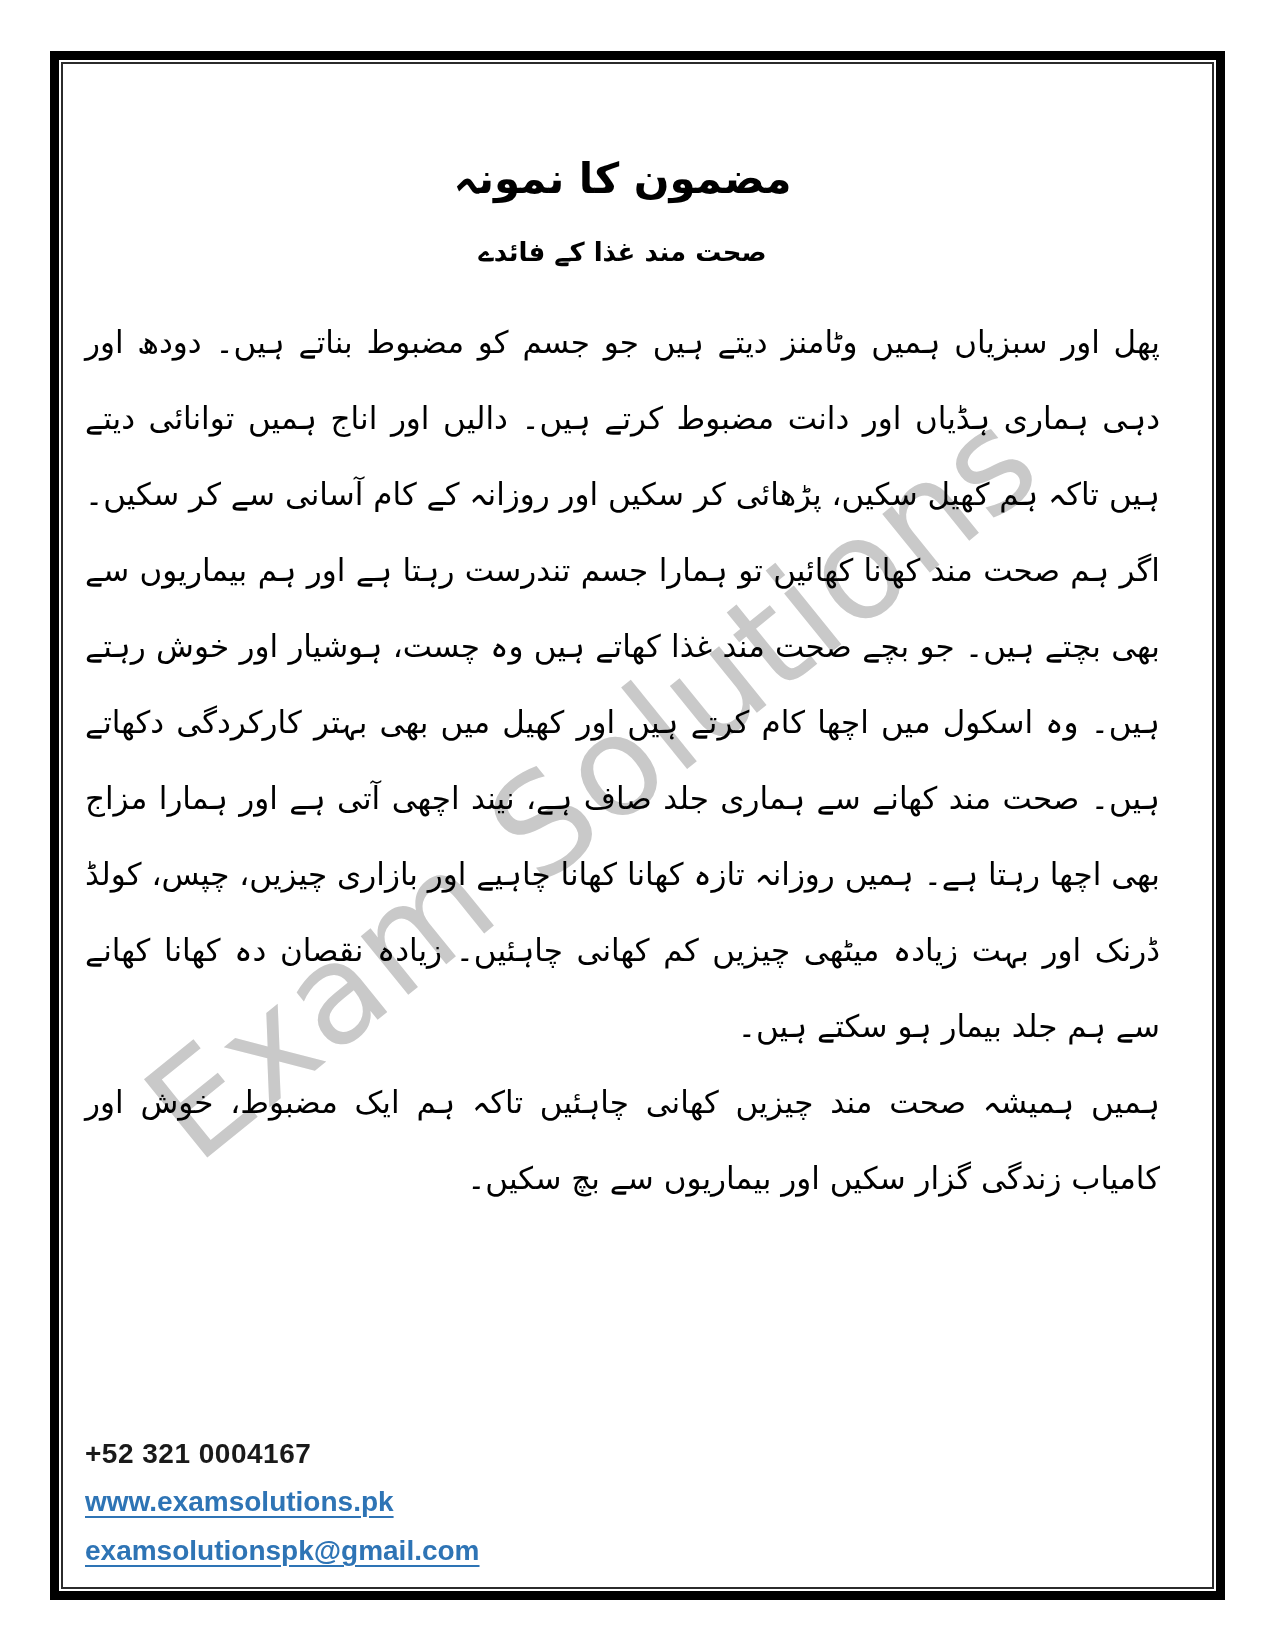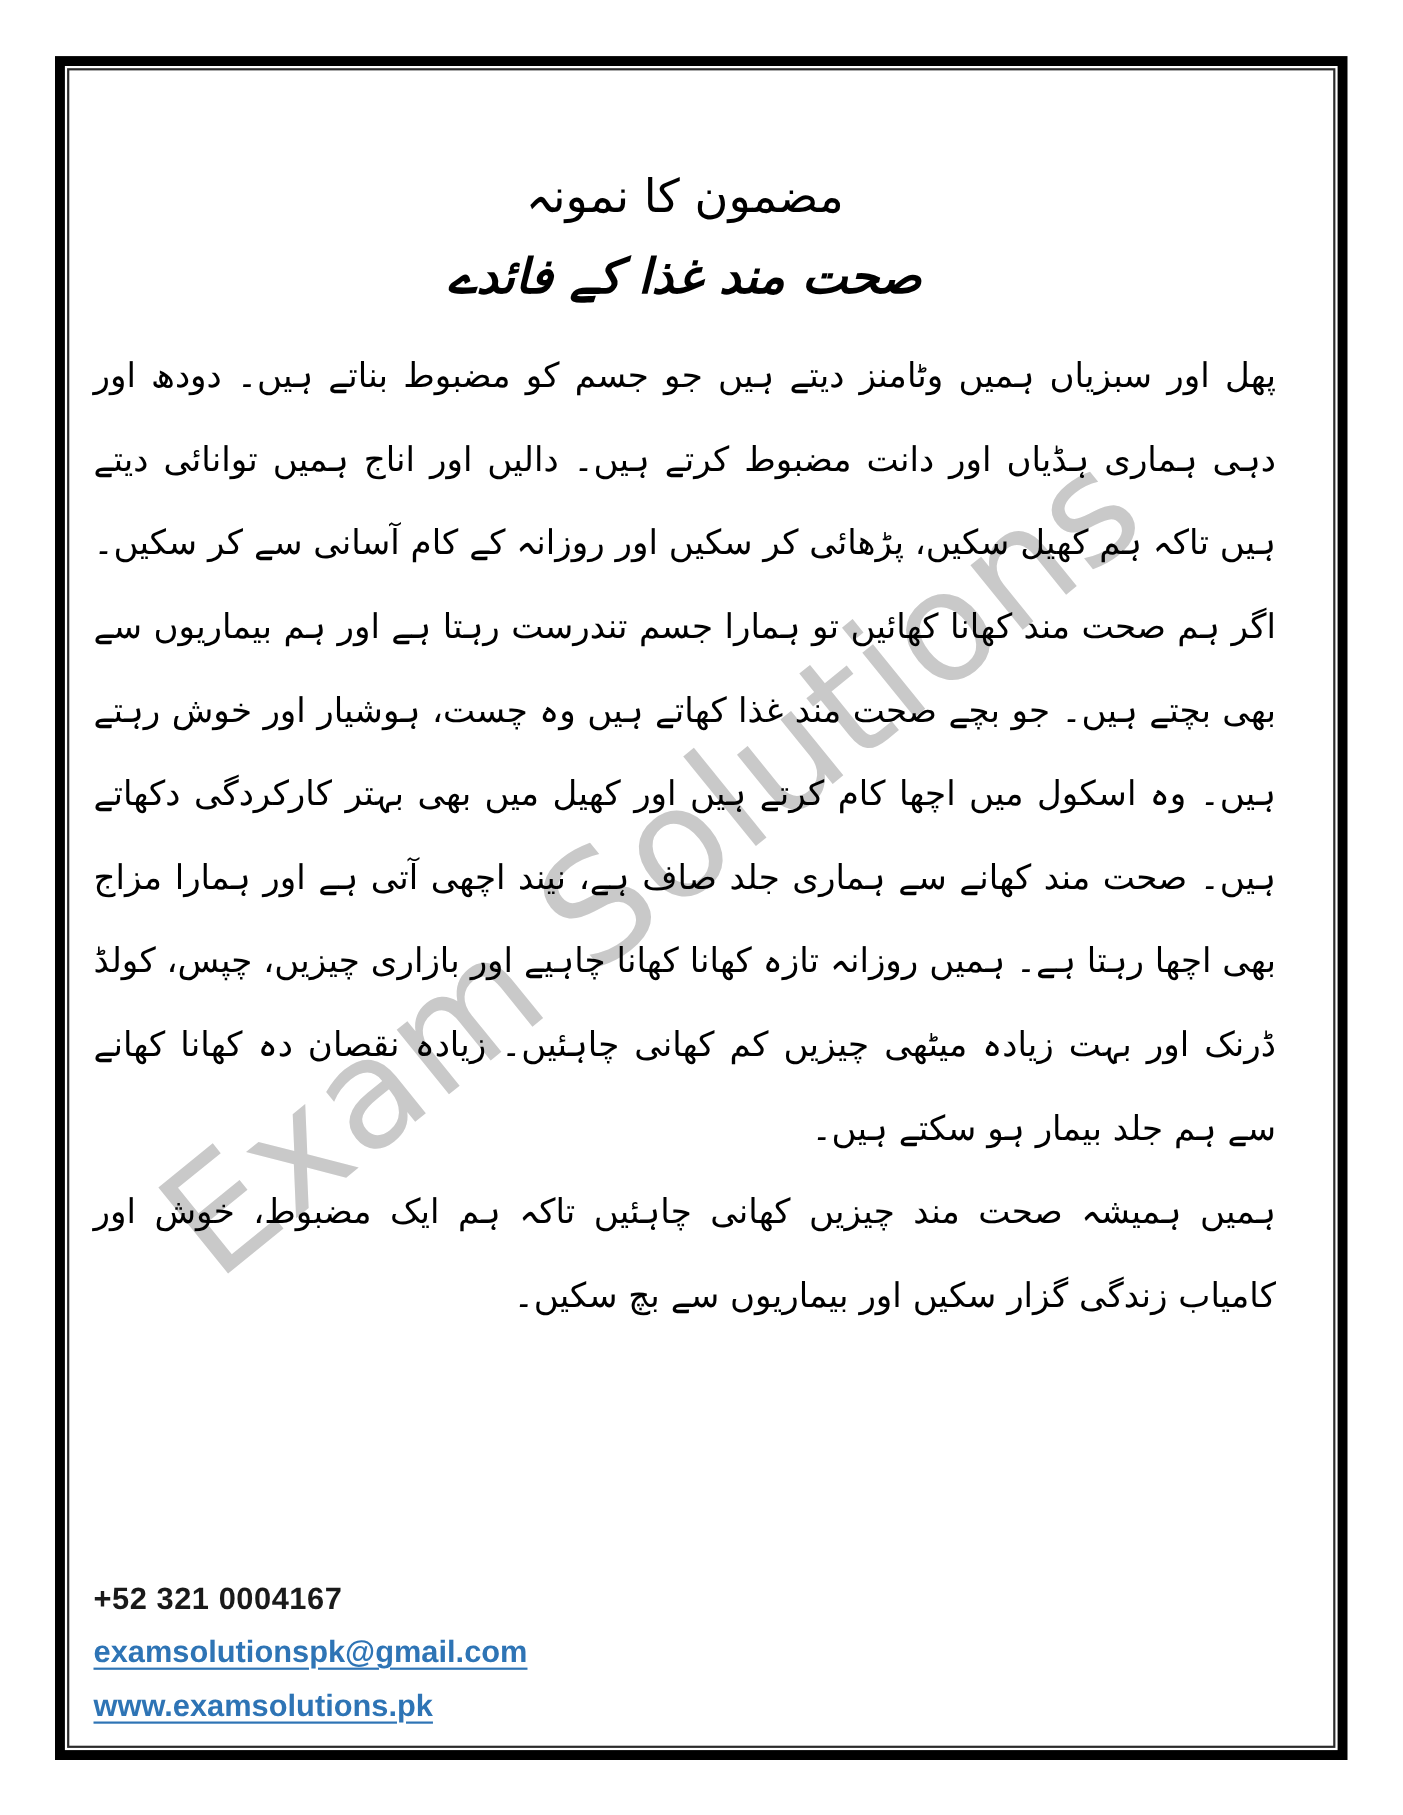--- a/index.html
+++ b/index.html
@@ -27,27 +27,26 @@
   }
 
   
   .essay {
     position:absolute; left:85px; top:148px; width:1075px; z-index:2;
     direction:rtl; unicode-bidi:embed;
     font-family:"DejaVu Sans", sans-serif;
     color:#000000;
   }
   .essay .heading {
-    text-align:center; font-size:42px; font-weight:normal; line-height:62px;
+    text-align:center; font-size:42px; font-weight:bold; line-height:62px;
     margin-bottom:14px;
   }
   .essay .subheading {
-    text-align:center; font-size:44px; font-weight:bold; line-height:56px;
+    text-align:center; font-size:26px; font-weight:bold; line-height:56px;
     margin-bottom:24px;
-    font-style:italic;
   }
   .essay p {
     font-size:31px; line-height:76px;
     text-align:justify; text-justify:inter-word;
   }
   .essay p.indent-first { text-indent:28px; }
 
   
   .contact {
     position:absolute; left:85px; top:1438px; z-index:2;
@@ -71,15 +70,15 @@
 
 <div class="essay" lang="ur" dir="rtl">
   <div class="heading">مضمون کا نمونہ</div>
   <div class="subheading">صحت مند غذا کے فائدے</div>
   <p>پھل اور سبزیاں ہمیں وٹامنز دیتے ہیں جو جسم کو مضبوط بناتے ہیں۔ دودھ اور دہی ہماری ہڈیاں اور دانت مضبوط کرتے ہیں۔ دالیں اور اناج ہمیں توانائی دیتے ہیں تاکہ ہم کھیل سکیں، پڑھائی کر سکیں اور روزانہ کے کام آسانی سے کر سکیں۔ اگر ہم صحت مند کھانا کھائیں تو ہمارا جسم تندرست رہتا ہے اور ہم بیماریوں سے بھی بچتے ہیں۔ جو بچے صحت مند غذا کھاتے ہیں وہ چست، ہوشیار اور خوش رہتے ہیں۔ وہ اسکول میں اچھا کام کرتے ہیں اور کھیل میں بھی بہتر کارکردگی دکھاتے ہیں۔ صحت مند کھانے سے ہماری جلد صاف ہے، نیند اچھی آتی ہے اور ہمارا مزاج بھی اچھا رہتا ہے۔ ہمیں روزانہ تازہ کھانا کھانا چاہیے اور بازاری چیزیں، چپس، کولڈ ڈرنک اور بہت زیادہ میٹھی چیزیں کم کھانی چاہئیں۔ زیادہ نقصان دہ کھانا کھانے سے ہم جلد بیمار ہو سکتے ہیں۔</p>
   <p>ہمیں ہمیشہ صحت مند چیزیں کھانی چاہئیں تاکہ ہم ایک مضبوط، خوش اور کامیاب زندگی گزار سکیں اور بیماریوں سے بچ سکیں۔</p>
 </div>
 
 <div class="contact">
   <div class="phone">+52 321 0004167</div>
+  <a class="site-link">www.examsolutions.pk</a>
   <a class="site-link">examsolutionspk@gmail.com</a>
-  <a class="site-link">www.examsolutions.pk</a>
 </div>
 
 </body></html>

